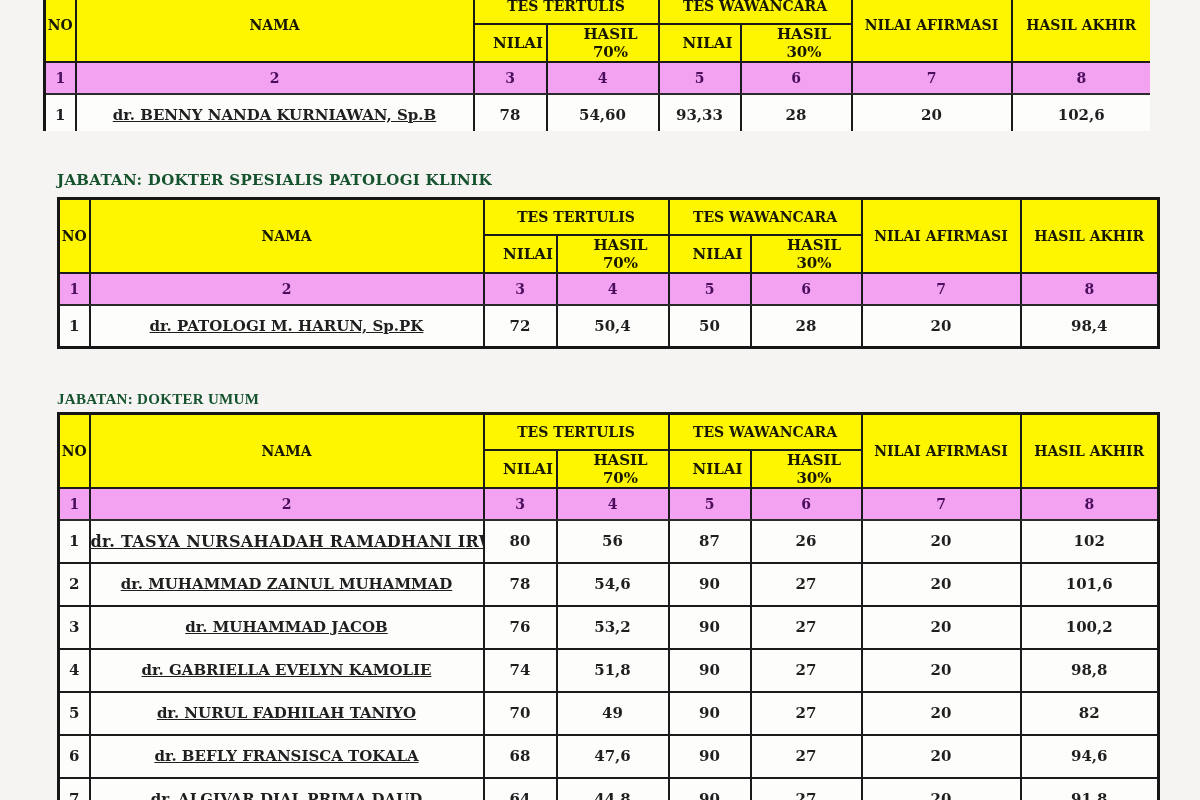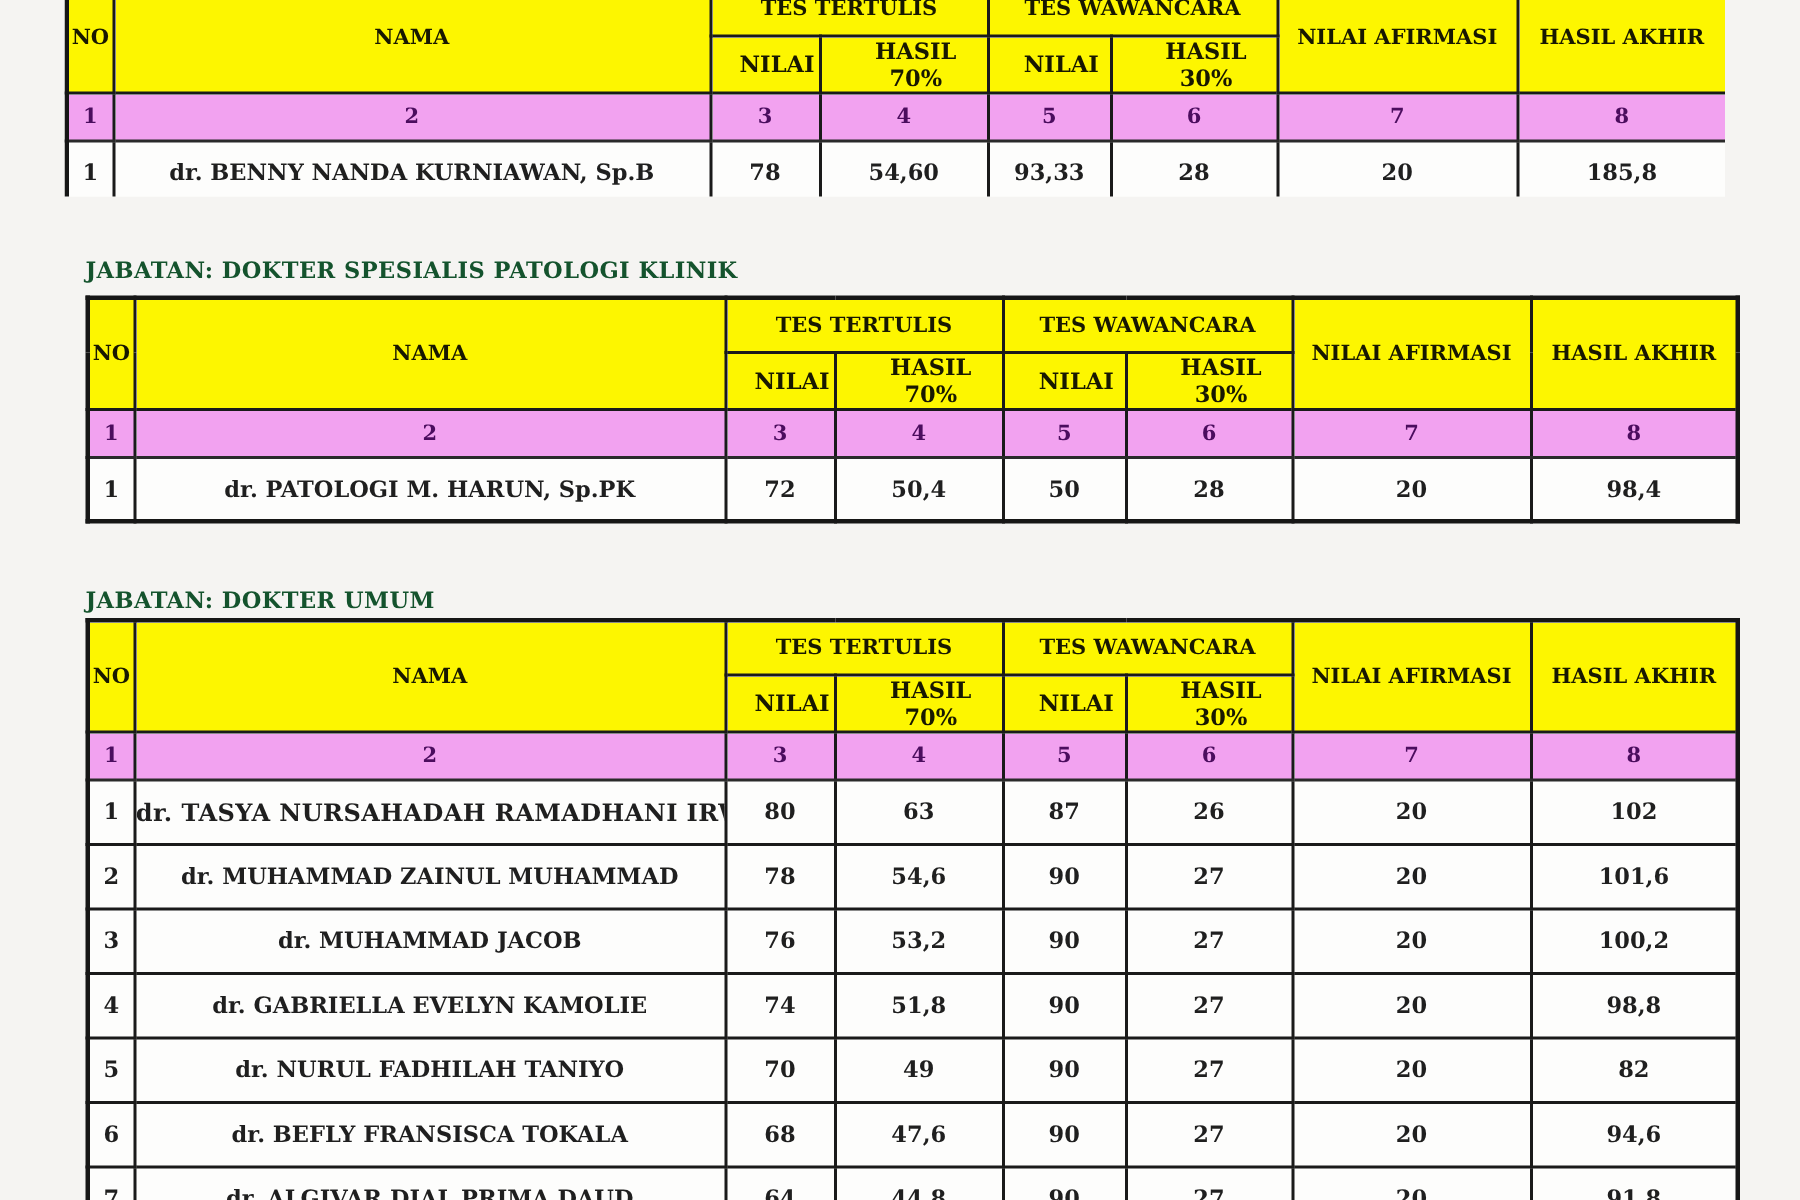--- a/index.html
+++ b/index.html
@@ -60,20 +60,21 @@
   tr.r-data td {
     background: #fdfdfc;
     color: #1f1f1f;
     font-size: 15px;
     font-weight: 700;
   }
   td .nm {
     overflow: hidden;
     white-space: nowrap;
     width: 100%;
+    text-decoration: underline;
   }
   td .nm.long-name { font-size: 16px; letter-spacing: 0.3px; }
 </style>
 </head>
 <body>
 
 <div id="doc-root">
     <div class="clipwrap" style="left: 43px; top: 0px; width: 1107px; height: 131px;">
       <table class="results" style="width: 1107px; top: -14px; left: 0px;">
         <colgroup>
@@ -116,21 +117,21 @@
           <tr class="r-data">
             <td>1</td>
             <td>
               <div class="nm">dr. BENNY NANDA KURNIAWAN, Sp.B</div>
             </td>
             <td>78</td>
             <td>54,60</td>
             <td>93,33</td>
             <td>28</td>
             <td>20</td>
-            <td>185,8</td>
+            <td>102,6</td>
           </tr>
         </tbody>
       </table>
     </div>
     <div class="jabatan" style="left: 57px; top: 171px;">JABATAN: DOKTER SPESIALIS PATOLOGI KLINIK</div>
     <table class="results" style="width: 1100px; left: 57px; top: 197px;">
       <colgroup>
         <col style="width: 31px;">
         <col style="width: 394px;">
         <col style="width: 73px;">
@@ -174,21 +175,21 @@
           </td>
           <td>72</td>
           <td>50,4</td>
           <td>50</td>
           <td>28</td>
           <td>20</td>
           <td>98,4</td>
         </tr>
       </tbody>
     </table>
-    <div class="jabatan" style="left: 57px; top: 391px;">JABATAN: DOKTER UMUM</div>
+    <div class="jabatan" style="left: 57px; top: 391px; font-family: Liberation Serif, serif;">JABATAN: DOKTER UMUM</div>
     <table class="results" style="width: 1100px; left: 57px; top: 412px;">
       <colgroup>
         <col style="width: 31px;">
         <col style="width: 394px;">
         <col style="width: 73px;">
         <col style="width: 112px;">
         <col style="width: 82px;">
         <col style="width: 111px;">
         <col style="width: 159px;">
         <col style="width: 138px;">
@@ -219,21 +220,21 @@
           <td>6</td>
           <td>7</td>
           <td>8</td>
         </tr>
         <tr class="r-data">
           <td>1</td>
           <td>
             <div class="nm long-name">dr. TASYA NURSAHADAH RAMADHANI IRWAN</div>
           </td>
           <td>80</td>
-          <td>63</td>
+          <td>56</td>
           <td>87</td>
           <td>26</td>
           <td>20</td>
           <td>102</td>
         </tr>
         <tr class="r-data">
           <td>2</td>
           <td>
             <div class="nm">dr. MUHAMMAD ZAINUL MUHAMMAD</div>
           </td>

